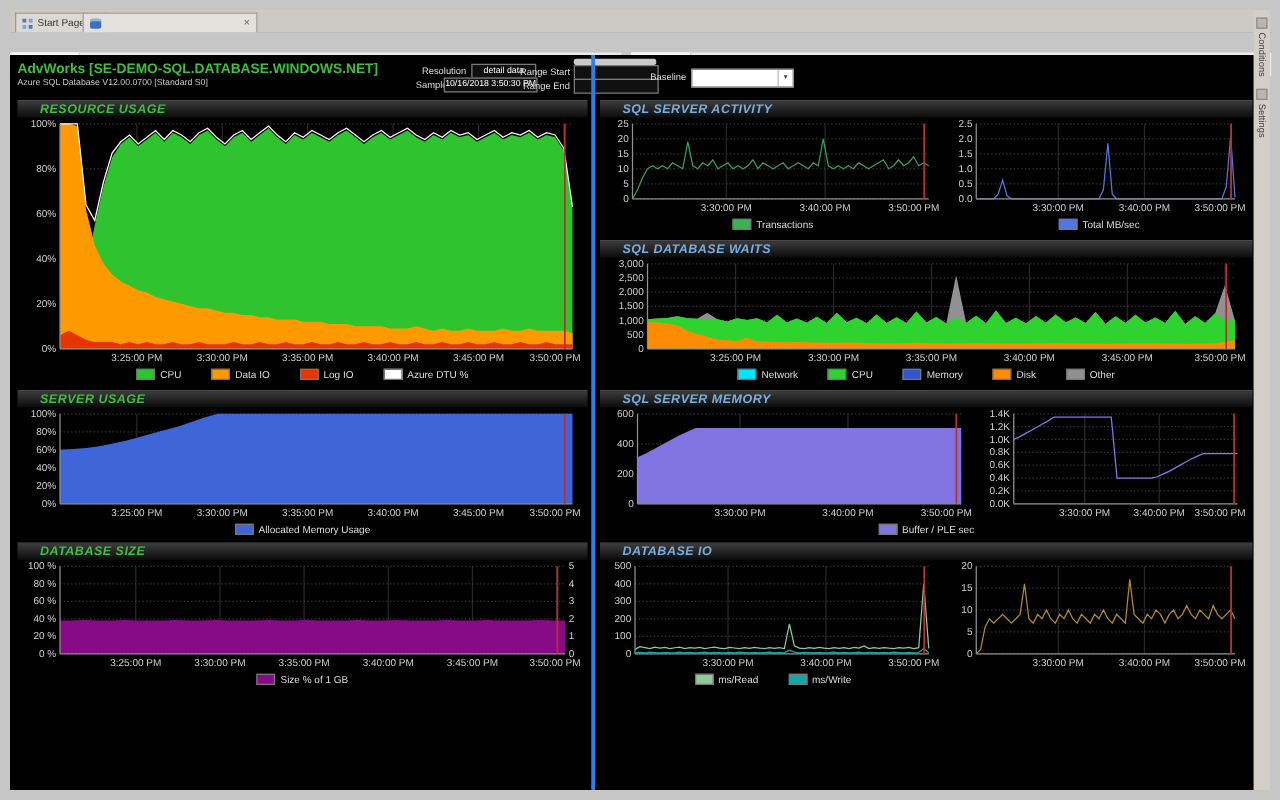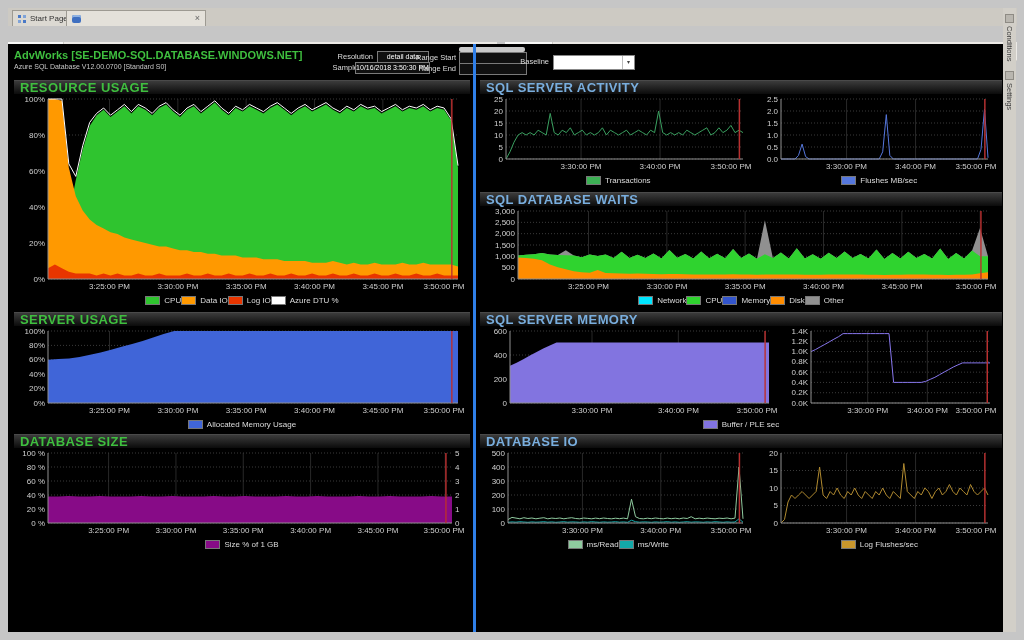--- a/index.html
+++ b/index.html
@@ -30,28 +30,28 @@
   .ctl-label{position:absolute;font-size:7.5px;color:#ddd;text-align:right;}
   .ctl-field{position:absolute;height:10px;background:#101010;border:1px solid #7a7a7a;
              font-size:7px;color:#fff;text-align:center;line-height:10px;}
   .range-bar{position:absolute;background:#c9c9c9;border-radius:2px;}
   .baseline-dd{position:absolute;background:#fff;border:1px solid #888;height:13px;}
   .baseline-dd .arrow{position:absolute;right:0;top:0;width:11px;height:13px;border-left:1px solid #bbb;
              font-size:6px;color:#444;text-align:center;line-height:13px;}
   .divider{position:absolute;background:#2f7fe8;}
   
   .panel{position:absolute;display:flex;flex-direction:column;}
-  .panel-title{height:13px;line-height:13px;padding-left:6px;font-size:13px;font-weight:bold;
-               letter-spacing:.4px;background:linear-gradient(#3b3b3b,#0b0b0b);border-top:1px solid #4a4a4a;}
+  .panel-title{height:13px;line-height:13px;padding-left:18px;font-size:10px;font-weight:bold;
+               letter-spacing:.4px;background:linear-gradient(#3b3b3b,#0b0b0b);border-top:1px solid #4a4a4a;font-style:italic;}
   .t-green{color:#3fbf3f;} .t-blue{color:#79aede;}
   .charts-row{display:flex;flex:1;}
   .chart{position:relative;}
   .chart svg{display:block;}
   .legend{text-align:center;height:16px;line-height:15px;white-space:nowrap;}
-  .lg-item{display:inline-flex;align-items:center;margin:0 0;}
+  .lg-item{display:inline-flex;align-items:center;margin:0 12px;}
   .lg-swatch{width:13px;height:7px;border:1px solid #777;margin-right:4px;display:inline-block;}
   .lg-label{font-size:8px;color:#ddd;}
   
   .side-strip{position:absolute;left:1003px;top:8px;width:13px;height:624px;background:#d2cfc8;
               display:flex;flex-direction:column;align-items:center;padding-top:6px;box-sizing:border-box;}
   .side-tab{writing-mode:vertical-rl;font-size:7.5px;color:#3a3a3a;margin-bottom:10px;display:flex;
             align-items:center;}
   .side-ic{width:7px;height:7px;background:#b9b6af;border:1px solid #8e8b84;margin-bottom:3px;}
 </style>
 </head>
@@ -296,21 +296,21 @@
               <text x="21" y="31.5" text-anchor="end" font-size="8" fill="#d0d0d0">1.5</text>
               <text x="21" y="19.499999999999996" text-anchor="end" font-size="8" fill="#d0d0d0">2.0</text>
               <text x="21" y="7.5" text-anchor="end" font-size="8" fill="#d0d0d0">2.5</text>
               <text x="89.5569" y="75" text-anchor="middle" font-size="8" fill="#d0d0d0">3:30:00 PM</text>
               <text x="158.55" y="75" text-anchor="middle" font-size="8" fill="#d0d0d0">3:40:00 PM</text>
               <text x="219" y="75" text-anchor="middle" font-size="8" fill="#d0d0d0">3:50:00 PM</text>
             </svg>
           </div>
         <div class="legend"><span class="lg-item">
               <span class="lg-swatch" style="background: rgb(85, 119, 221);"></span>
-              <span class="lg-label">Flushes MB/sec</span>
+              <span class="lg-label">Total MB/sec</span>
             </span></div>
       </div>
     </div>
   </div>
 
   <div class="panel" style="left:472px;top:148px;width:522px;height:116px;">
     <div class="panel-title t-blue">SQL DATABASE WAITS</div>
     <div class="chart" style="flex:1;">
         <svg width="522" height="86">
           <line x1="108.5" y1="5" x2="108.5" y2="73" stroke="#282828"></line>
@@ -486,24 +486,20 @@
               <text x="21" y="77.5" text-anchor="end" font-size="8" fill="#d0d0d0">0</text>
               <text x="21" y="60" text-anchor="end" font-size="8" fill="#d0d0d0">5</text>
               <text x="21" y="42.5" text-anchor="end" font-size="8" fill="#d0d0d0">10</text>
               <text x="21" y="25" text-anchor="end" font-size="8" fill="#d0d0d0">15</text>
               <text x="21" y="7.5" text-anchor="end" font-size="8" fill="#d0d0d0">20</text>
               <text x="89.5569" y="85" text-anchor="middle" font-size="8" fill="#d0d0d0">3:30:00 PM</text>
               <text x="158.55" y="85" text-anchor="middle" font-size="8" fill="#d0d0d0">3:40:00 PM</text>
               <text x="219" y="85" text-anchor="middle" font-size="8" fill="#d0d0d0">3:50:00 PM</text>
             </svg>
           </div>
-        <div class="legend"><span class="lg-item">
-              <span class="lg-swatch" style="background: rgb(200, 150, 44);"></span>
-              <span class="lg-label">Log Flushes/sec</span>
-            </span></div>
       </div>
     </div>
   </div>
 
 </div>
 
 <div class="side-strip">
   <div class="side-tab">
     <span class="side-ic"></span>
     <span>Conditions</span>

